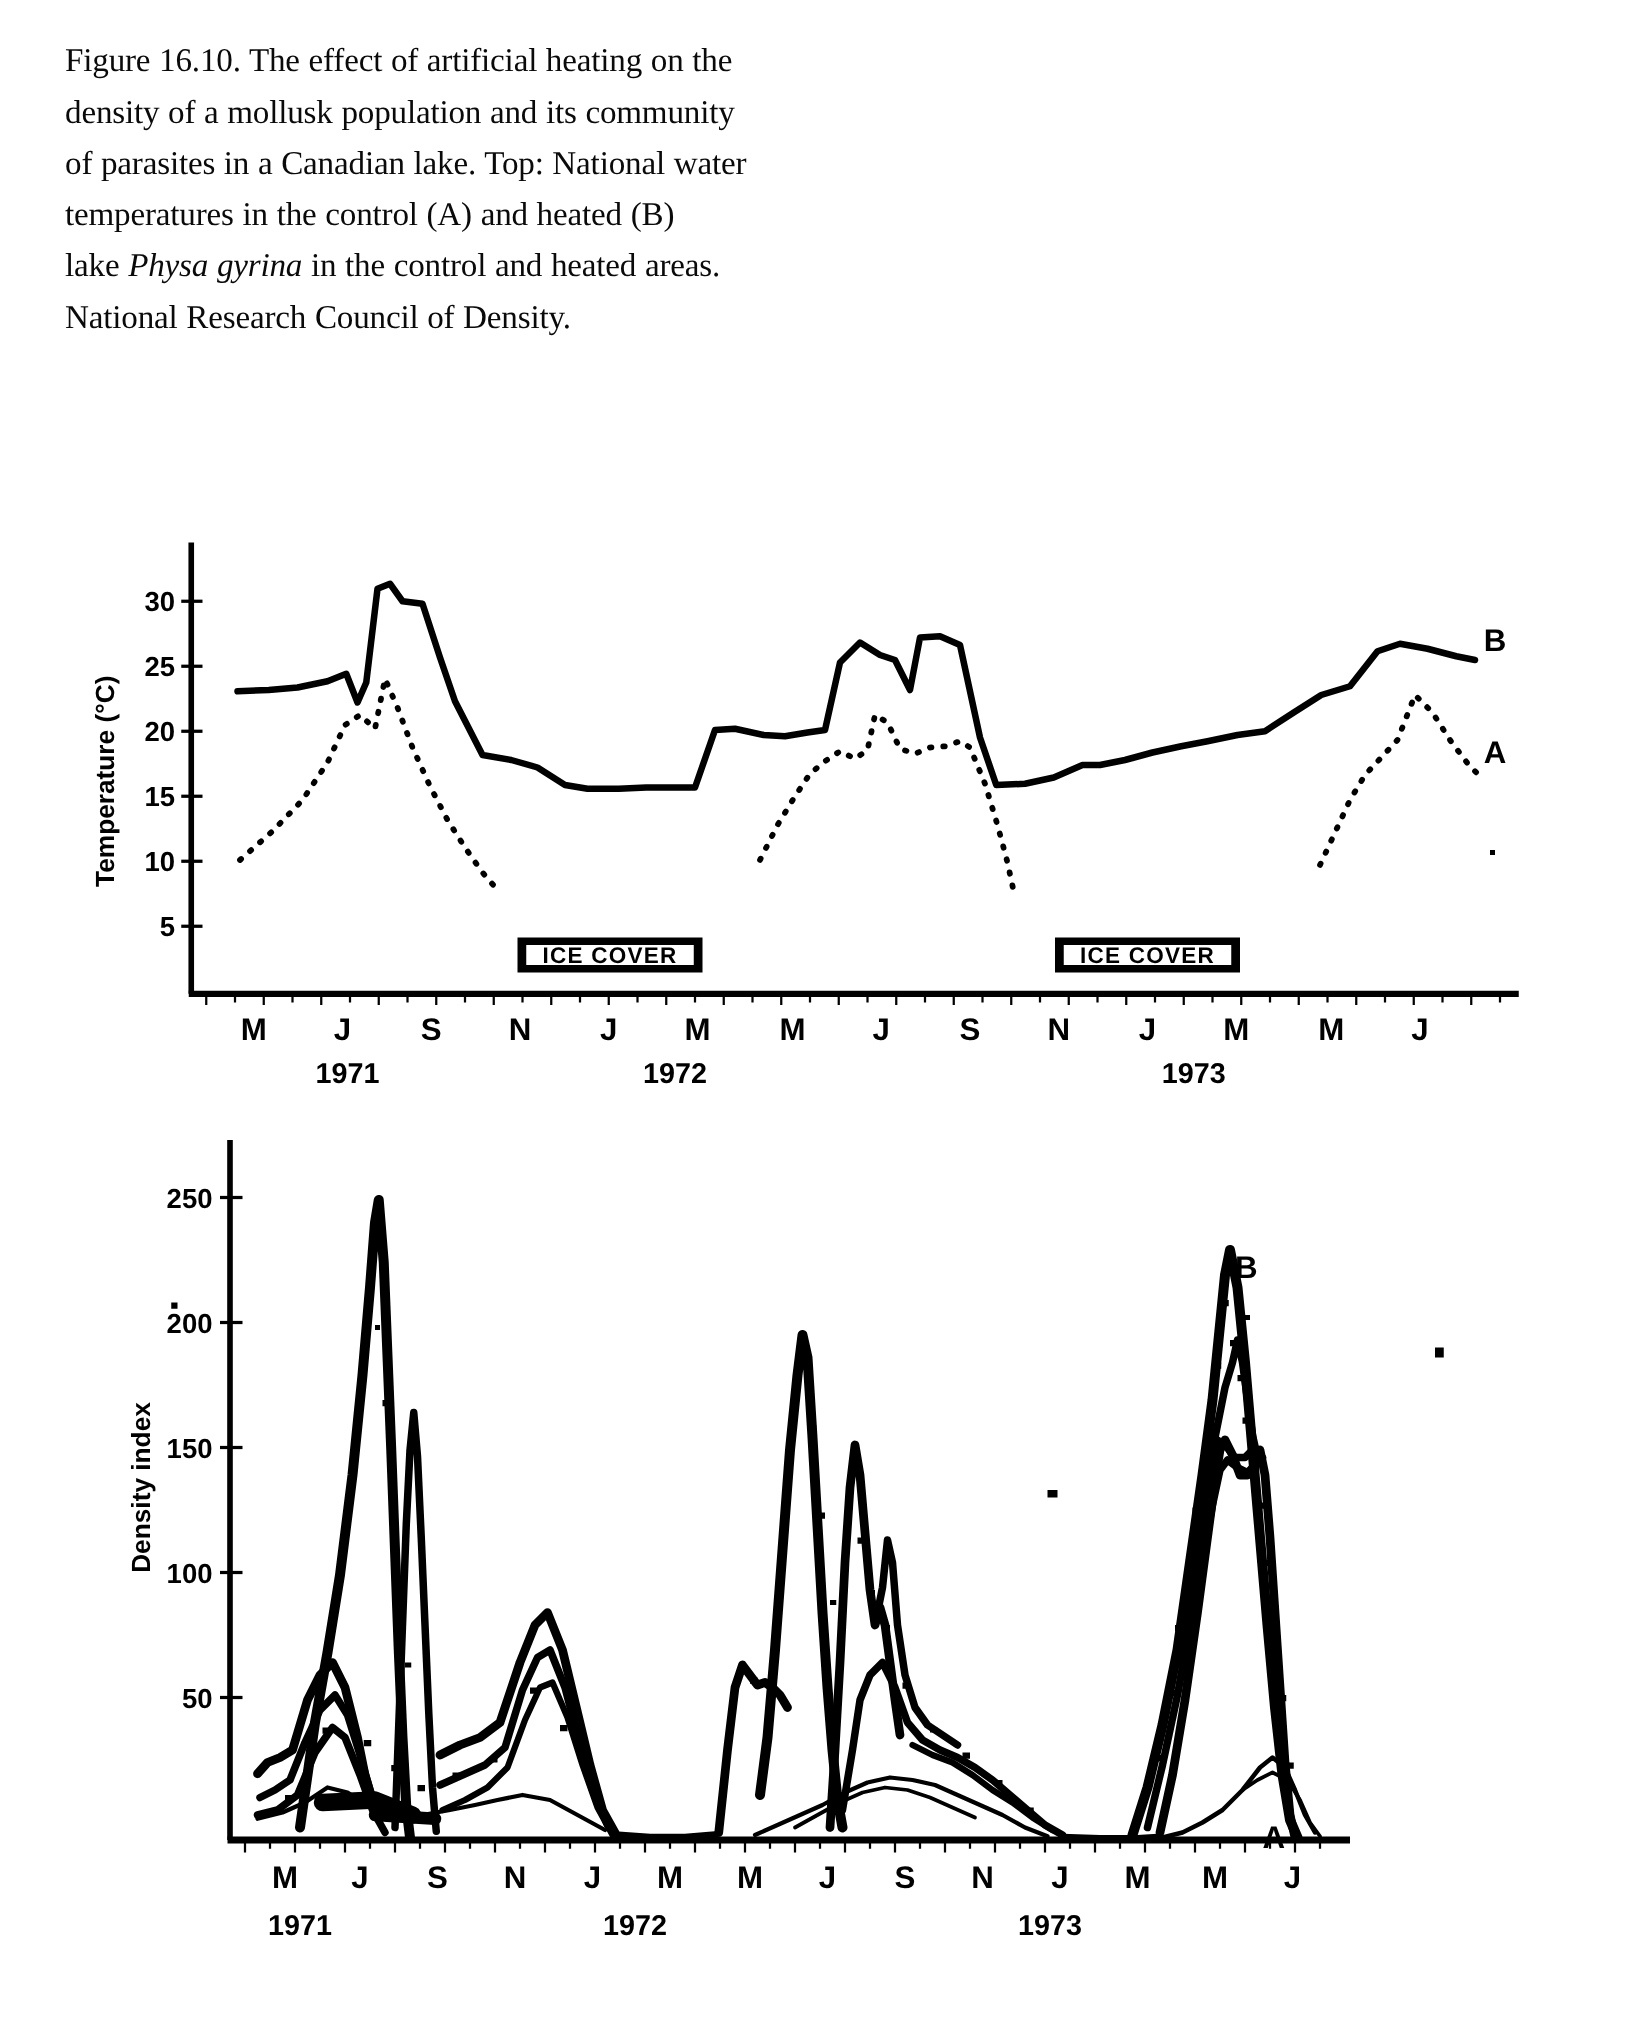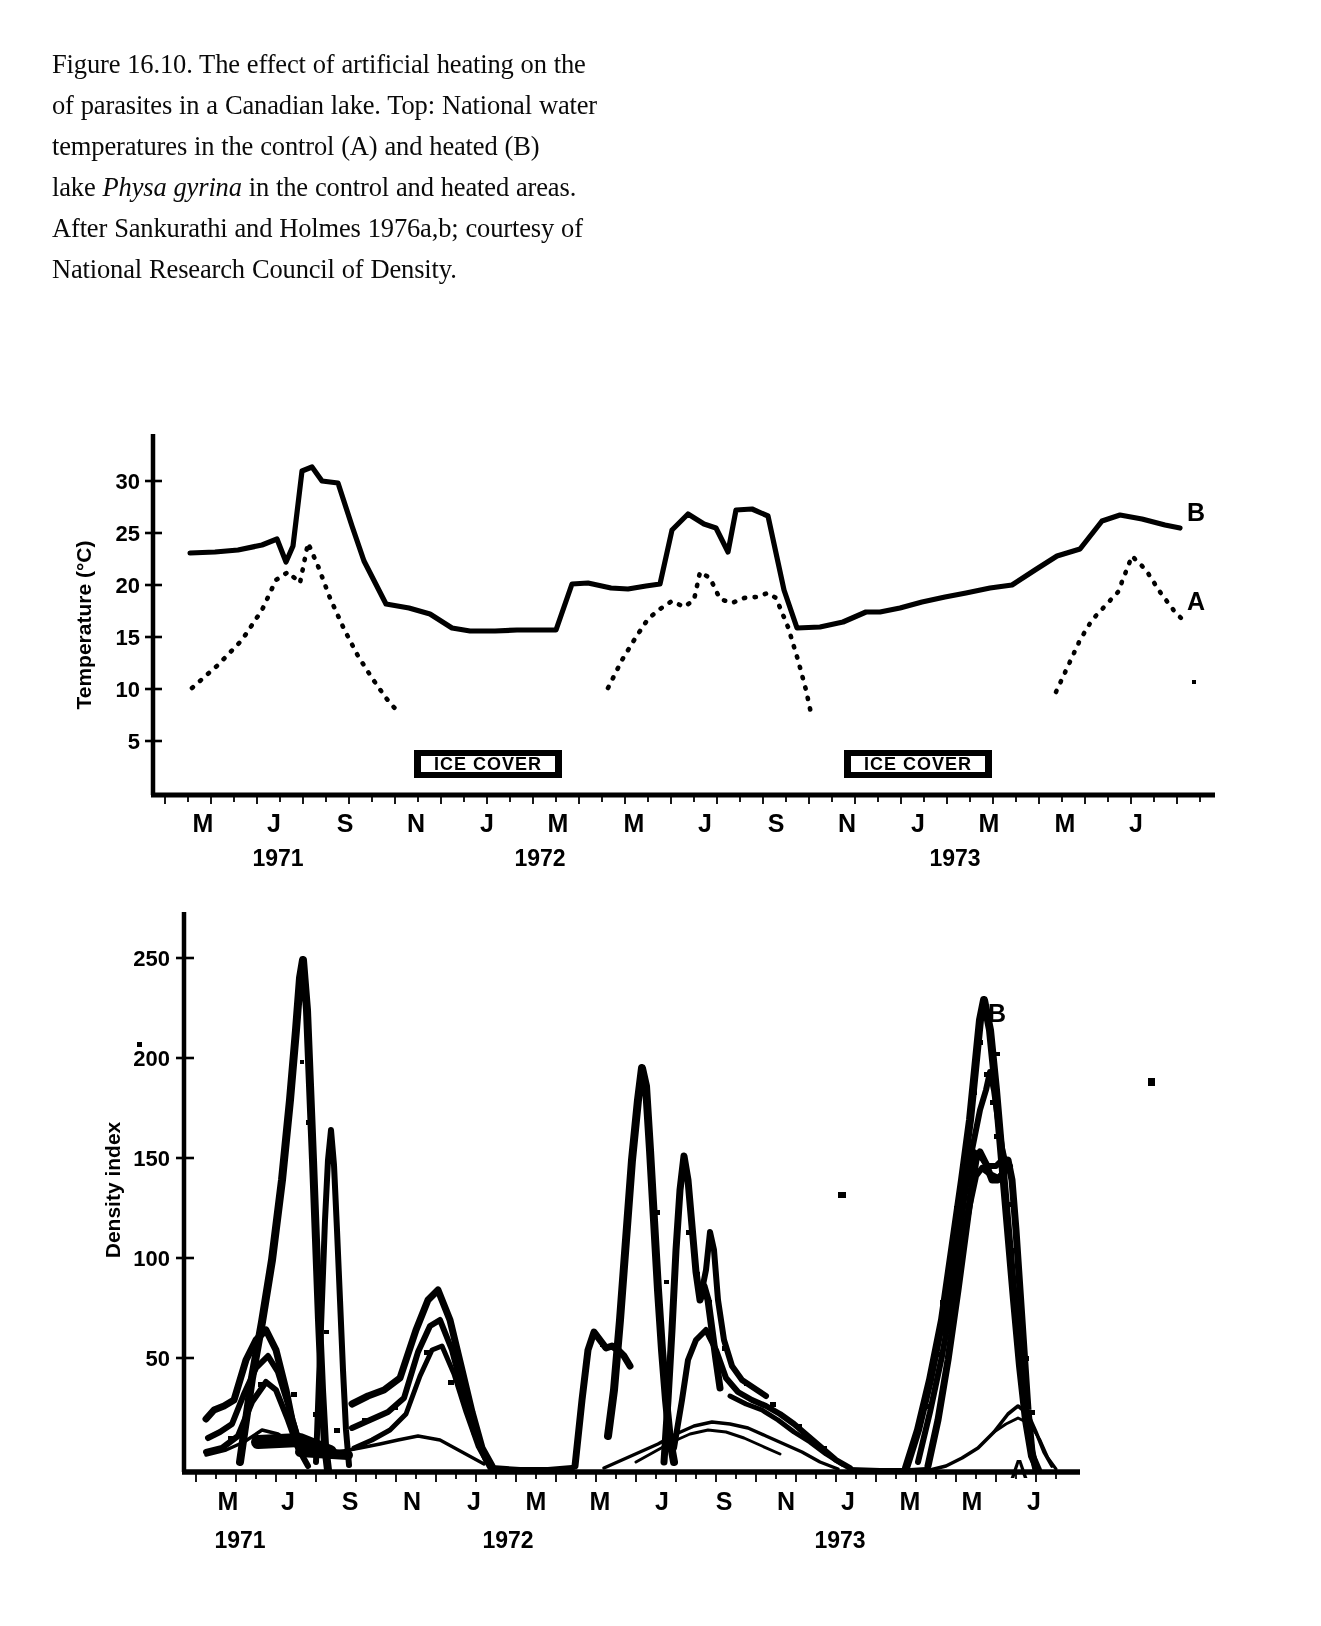--- a/index.html
+++ b/index.html
@@ -3,21 +3,21 @@
 <meta charset="utf-8">
 <title>Figure 16.10</title>
 <style>
   html,body{margin:0;padding:0;background:#ffffff;}
   body{
     width:1321px;height:1626px;position:relative;overflow:hidden;
     font-family:"Liberation Serif", serif;color:#111;
   }
   
   #caption{
-    position:absolute;left:52px;top:44px;width:742px;
+    position:absolute;left:52px;top:28px;width:742px;
     font-family:"Liberation Serif", serif;
     font-size:26.5px;line-height:41px;
     text-align:justify;
     color:#0a0a0a;
     letter-spacing:-0.15px;
     word-spacing:0.5px;
   }
   #caption .it{font-style:italic;}
   
   #figure{position:absolute;left:0;top:0;width:1321px;height:1626px;}
@@ -55,24 +55,24 @@
     font-family:"Liberation Sans", sans-serif;
     font-weight:bold;font-size:18px;fill:#000;letter-spacing:1px;
   }
   .speck{fill:#000;}
 </style>
 </head>
 <body>
 
 <div id="caption">
   <div>Figure 16.10.  The effect of artificial heating on the</div>
+  <div>density of a mollusk population and its community</div>
   <div>of parasites in a Canadian lake. Top: National water</div>
   <div>temperatures in the control (A) and heated (B)</div>
   <div><span>lake </span><span class="it">Physa gyrina</span><span> in the control and heated areas.</span></div>
-  <div>After Sankurathi and Holmes 1976a,b; courtesy of</div>
   <div>National Research Council of Density.</div>
 </div>
 
 <div id="figure">
 <svg width="1321" height="1626" viewBox="0 0 1321 1626" xmlns="http://www.w3.org/2000/svg">
 
   <g>
 
     <text class="ytitle" transform="translate(91,625) rotate(-90)" text-anchor="middle">Temperature (°C)</text>
 

